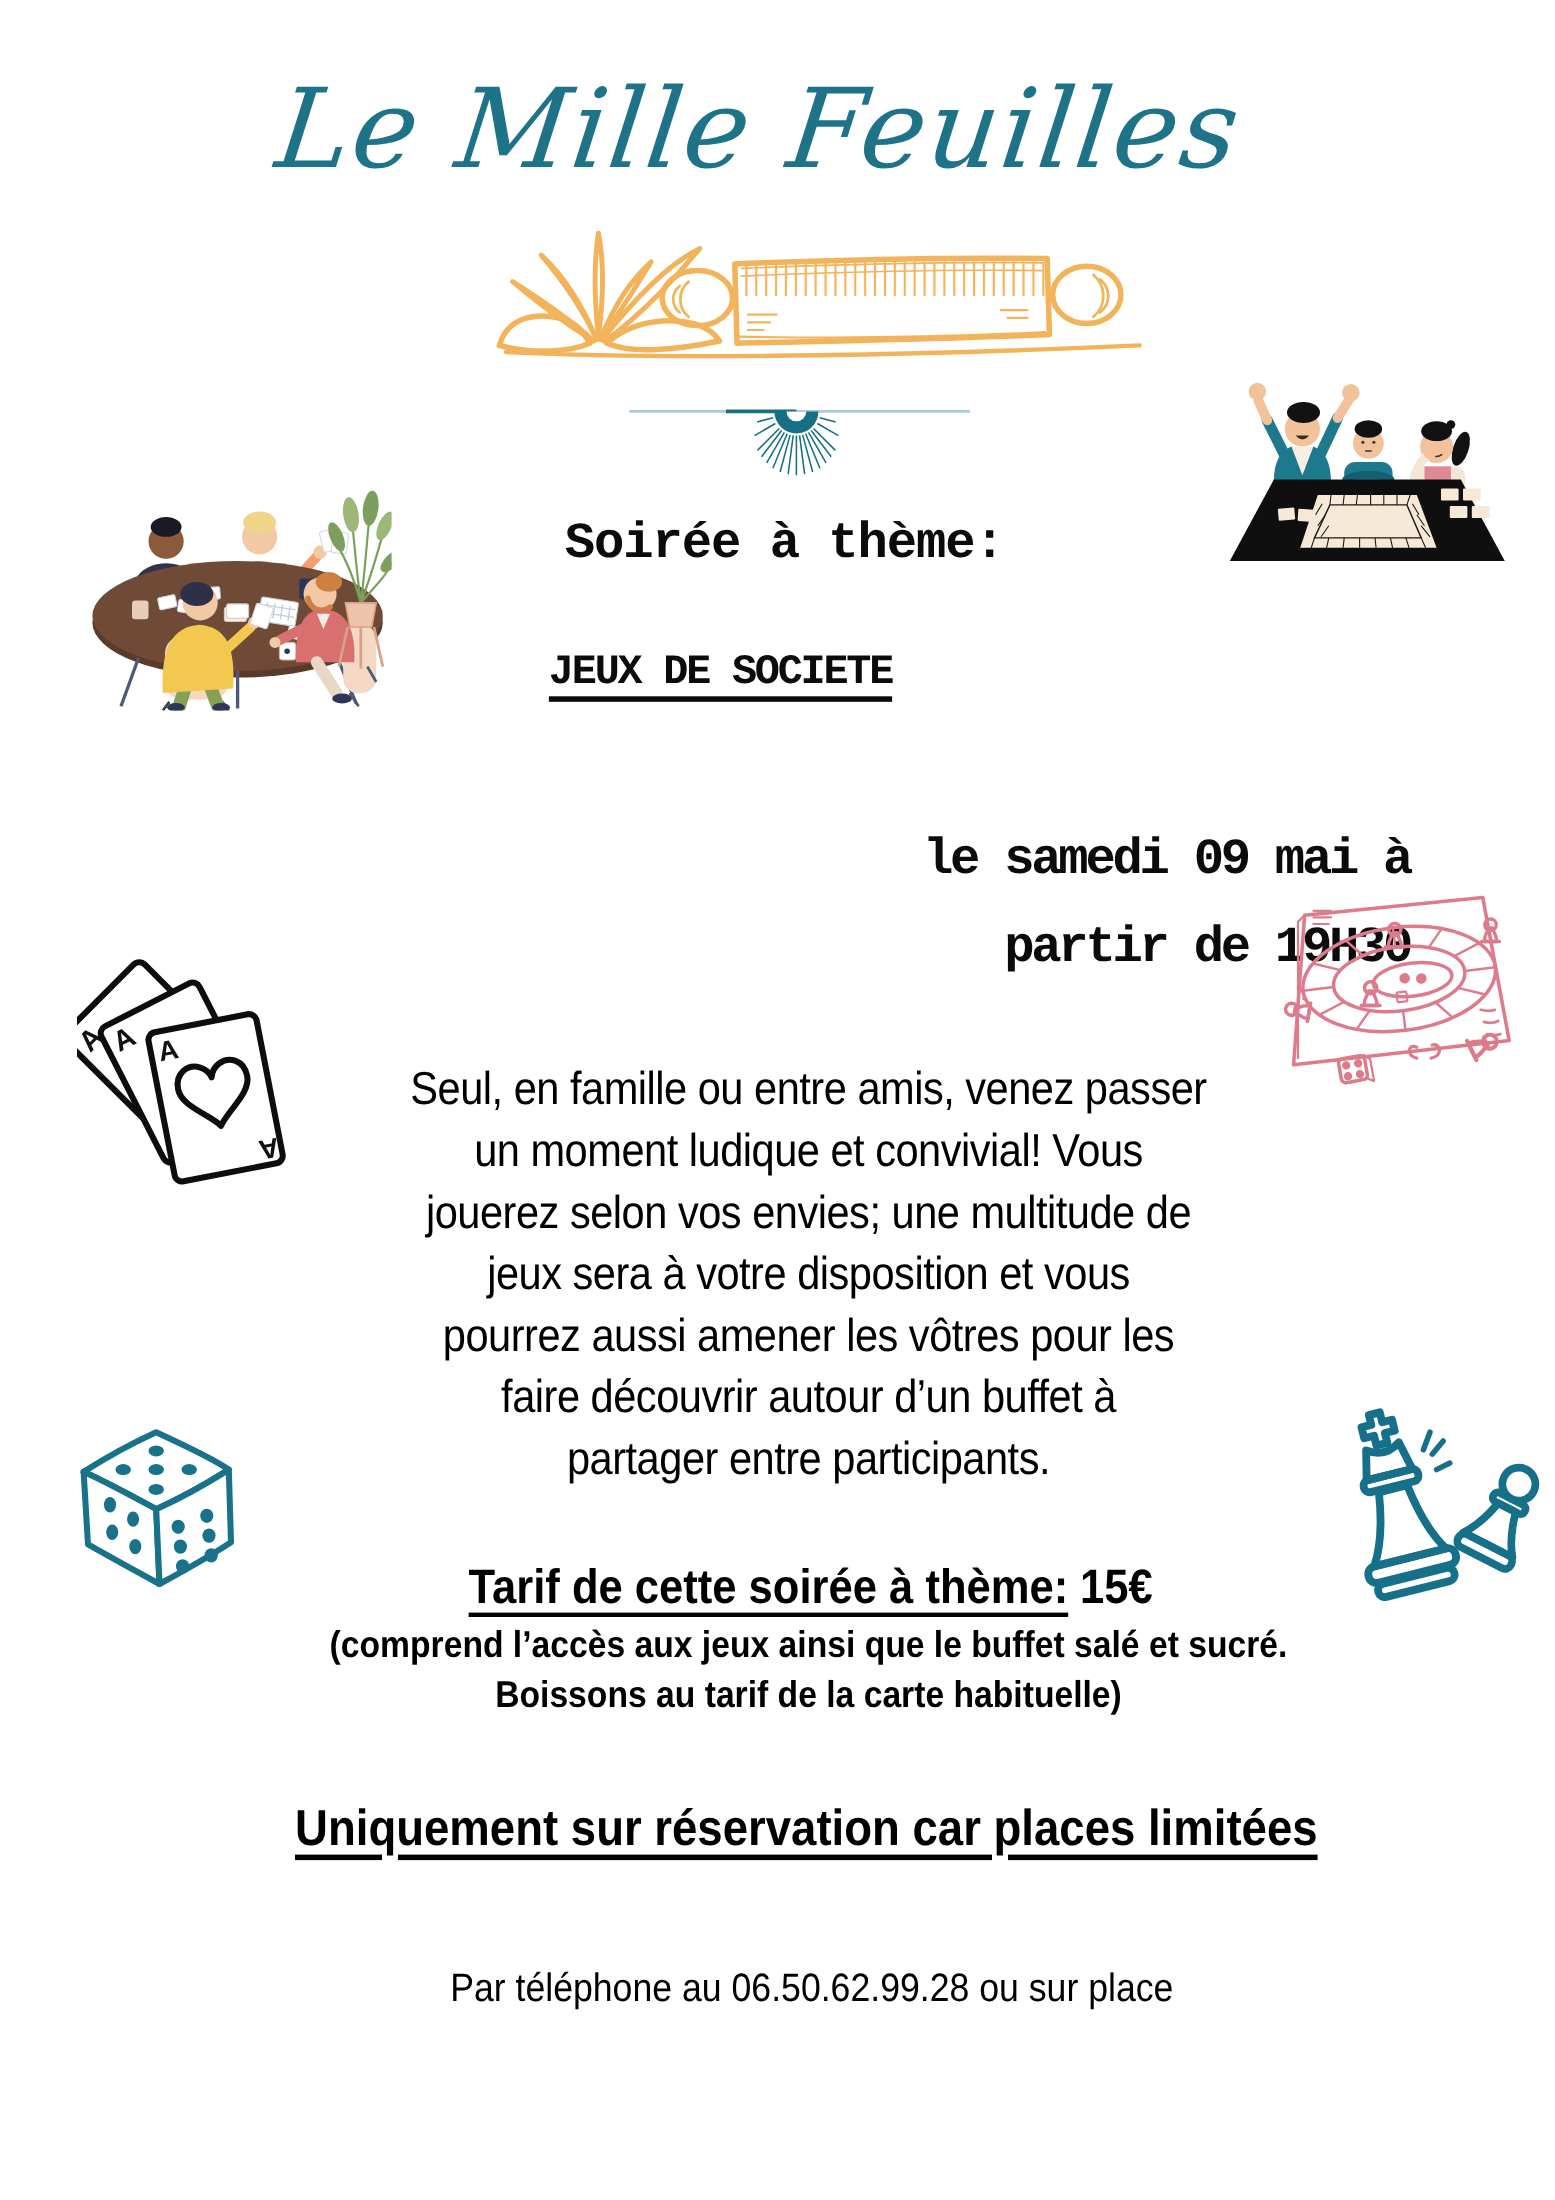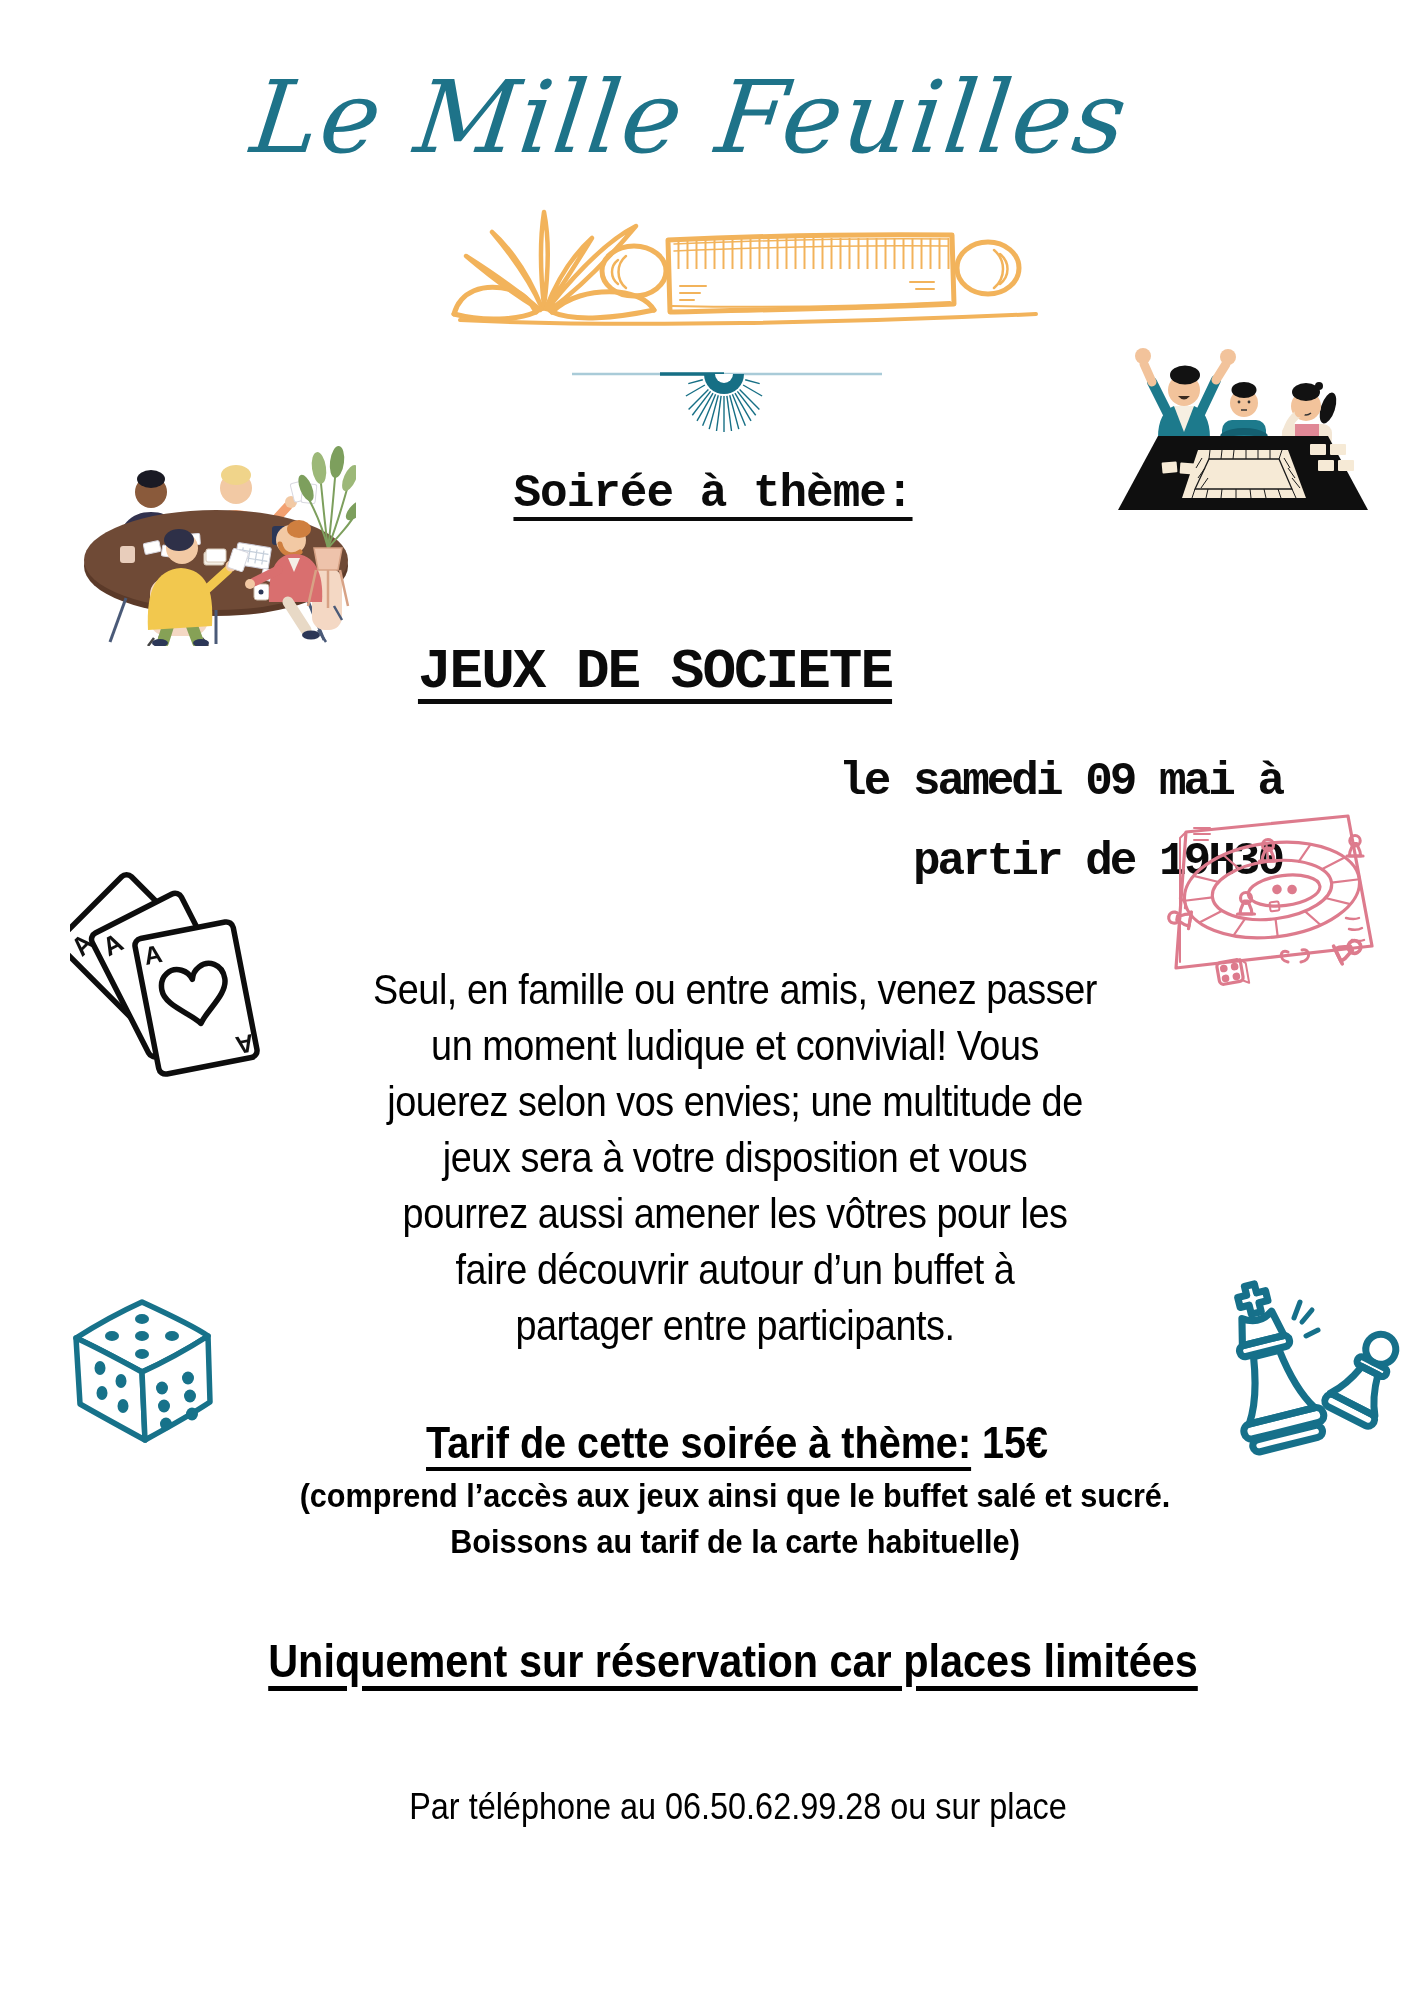--- a/index.html
+++ b/index.html
@@ -9,22 +9,22 @@
   .ctr{text-align:center;}
 
   
   .title{top:58px;left:0;right:34px;font-family:"DejaVu Serif","Liberation Serif",serif;
          font-style:italic;font-size:100px;line-height:1.2;color:#1E7389;
          transform:skewX(-7deg);letter-spacing:2px;white-space:nowrap;}
 
   
   .mono{font-family:"Liberation Mono","DejaVu Sans Mono",monospace;font-weight:700;color:#0b0b0b;white-space:nowrap;}
   .h-event{top:468px;left:12px;right:0;font-size:46px;letter-spacing:-1px;}
-  .h-event span{text-decoration:underline;text-decoration-thickness:4px;text-underline-offset:11px;}
-  .h-name{top:640px;left:0;right:104px;font-size:56px;letter-spacing:-2px;}
+  .h-event span{text-decoration-thickness:4px;text-underline-offset:11px;}
+  .h-name{top:590px;left:0;right:104px;font-size:38px;letter-spacing:-2px;}
   .h-name span{text-decoration:underline;text-decoration-thickness:5px;text-underline-offset:12px;}
   .h-date{top:742px;left:0;right:132px;font-size:46px;letter-spacing:-3px;line-height:80px;text-align:right;}
 
   
   .cond{transform:scaleX(.9);}
   .para{top:962px;left:56px;right:0;font-size:42px;line-height:56px;font-weight:400;letter-spacing:-.5px;}
   .tarif{top:1418px;left:60px;right:0;font-size:44px;font-weight:700;}
   .tarif .lbl{text-decoration:underline;text-decoration-thickness:4px;text-underline-offset:9px;}
   .tarif .price{margin-left:12px;}
   .note{top:1472px;left:56px;right:0;font-size:34px;line-height:46px;font-weight:700;}

